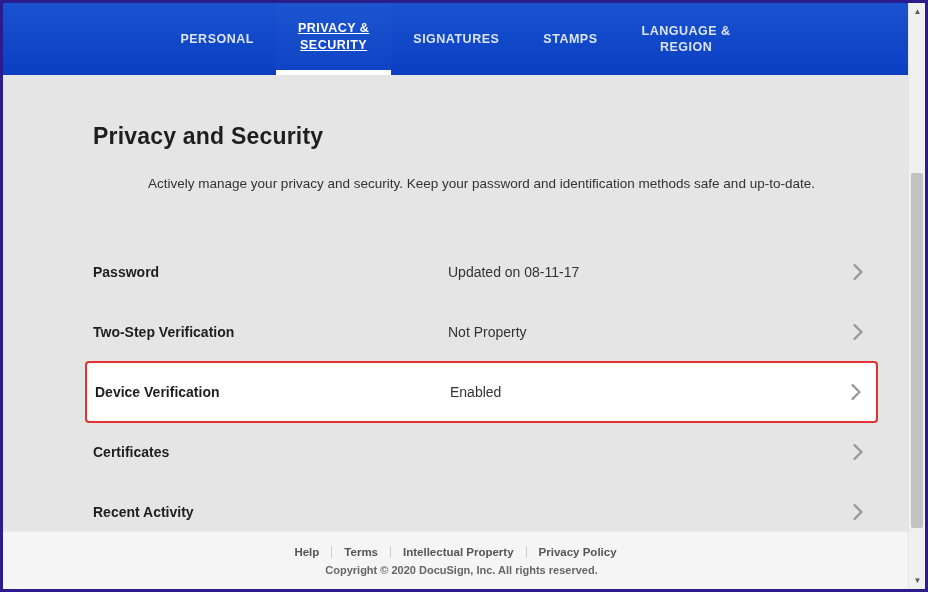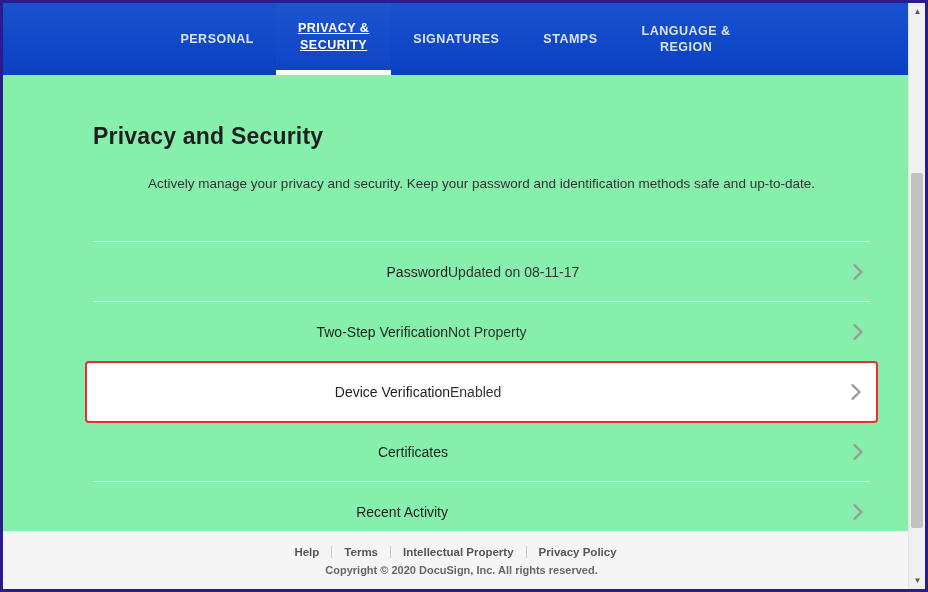--- a/index.html
+++ b/index.html
@@ -64,21 +64,21 @@
     white-space: pre-line;
   }
   .tab.active {
     color: #fff;
     border-bottom: 5px solid #fff;
     background: rgba(255,255,255,0.02);
     text-decoration: underline;
   }
 
   .page-body {
-    background: #86efac;
+    background: #e5e5e5;
     padding: 48px 38px 20px 90px;
   }
   .page-title {
     font-size: 23px;
     font-weight: 700;
     color: #1e1e1e;
     letter-spacing: 0.2px;
     margin-bottom: 26px;
     font-family: "Segoe UI", Arial, sans-serif;
   }
@@ -104,23 +104,22 @@
     border-radius: 4px;
     margin: -1px -8px;
     padding: 0 8px;
     height: 62px;
     z-index: 2;
     background: #fff;
   }
   .setting-label {
     flex: 0 0 355px;
     font-size: 14px;
-    font-weight: 400;
+    font-weight: 700;
     color: #1e1e1e;
-    text-align: right;
   }
   .setting-value {
     flex: 1;
     font-size: 14px;
     color: #333;
   }
   .chevron {
     flex: 0 0 24px;
     color: #9a9a9a;
     display: flex; align-items: center; justify-content: center;

